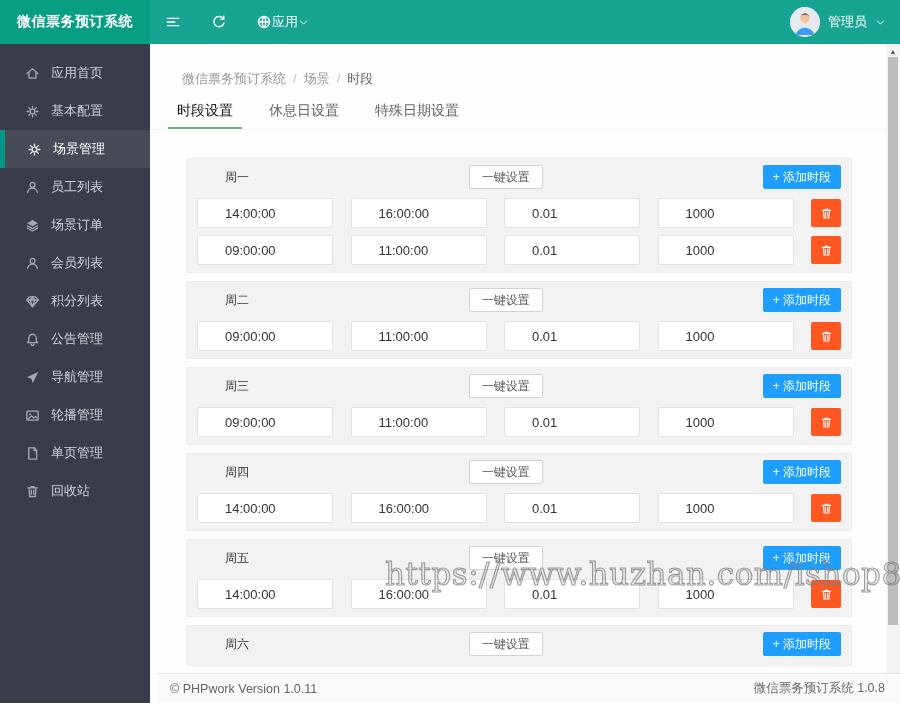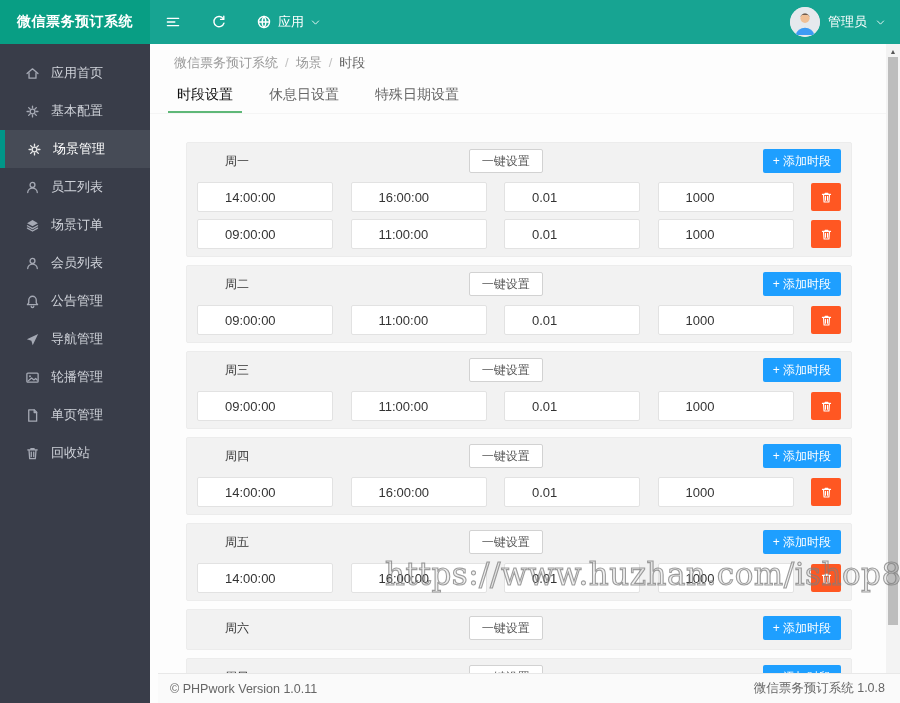--- a/index.html
+++ b/index.html
@@ -6,40 +6,40 @@
   html,body { width:900px; height:703px; overflow:hidden; }
   body { font-family:"Liberation Sans","DejaVu Sans",sans-serif; background:#fff; position:relative; font-size:13px; color:#333; }
 
   
   .topbar { height:44px; display:flex; align-items:stretch; background:var(--c-header,#17a492); color:#fff; }
   .logo { width:150px; background:var(--c-logo,#089e84); display:flex; align-items:center; justify-content:center;
           font-size:14px; font-weight:bold; letter-spacing:.5px; flex:none; }
   .top-left { display:flex; align-items:center; }
   .top-icon-btn { width:46px; height:44px; display:flex; align-items:center; justify-content:center; cursor:pointer; }
   .top-icon-btn svg, .top-item svg { width:16px; height:16px; display:block; }
-  .top-item { display:flex; align-items:center; gap:6px; padding:0 14px; height:44px; cursor:pointer; font-size:13px; }
+  .top-item { display:flex; align-items:center; padding:0 14px; height:44px; cursor:pointer; font-size:13px; }
   .chev svg { width:11px; height:11px; opacity:.9; }
   .top-spacer { flex:1; }
   .avatar { width:30px; height:30px; border-radius:50%; overflow:hidden; flex:none; background:#e6e9ed; }
   .avatar svg { width:30px; height:30px; display:block; }
   .user-item { gap:8px; }
 
   
   .layout { display:flex; height:659px; }
   .sidebar { width:150px; flex:none; background:var(--c-sidebar,#393d49); padding-top:10px; }
   .side-item { height:38px; display:flex; align-items:center; padding-left:25px; color:#cfd2d9; cursor:pointer; }
   .side-item .side-icon { width:15px; height:15px; margin-right:11px; color:#a5a9b4; flex:none; }
   .side-icon svg { width:15px; height:15px; display:block; }
   .side-label { font-size:13px; }
   .side-item.active { background:#464b56; border-left:5px solid var(--c-accent,#009688); padding-left:22px; color:#fff; }
   .side-item.active .side-icon { color:#e8e8e8; }
 
   
   .main { flex:1; position:relative; background:#fdfdfd; overflow:hidden; }
-  .breadcrumb { padding:10px 16px 0 24px; font-size:13px; color:#9a9a9a; }
+  .breadcrumb { padding:10px 16px 0 32px; font-size:13px; color:#9a9a9a;margin-top:16px; }
   .breadcrumb .crumb { color:#9a9a9a; }
   .breadcrumb .crumb:last-child { color:#666; }
   .breadcrumb .sep { margin:0 7px; color:#c2c2c2; }
   .tabs { display:flex; padding:0 18px; margin-top:5px; border-bottom:1px solid #f5f5f5; }
   .tab { height:36px; line-height:34px; padding:0 9px; margin-right:18px; font-size:14px; color:#666; cursor:pointer;
          border-bottom:2px solid transparent; }
   .tab.active { color:#111; border-bottom-color:var(--c-green,#5fb878); }
 
   .content { padding:28px 0 0 36px; }
   .day-card { width:666px; background:#f2f2f2; border:1px solid #ececec; border-radius:2px;
@@ -185,20 +185,29 @@
   <div class="side-item">
     <span class="side-icon">
             <svg viewBox="0 0 16 16">
               <circle fill="none" stroke="currentColor" stroke-width="1.4" stroke-linecap="round" stroke-linejoin="round" cx="8" cy="5.2" r="2.6"></circle>
               <path fill="none" stroke="currentColor" stroke-width="1.4" stroke-linecap="round" stroke-linejoin="round" d="M2.9 13.4 a5.1 4.8 0 0 1 10.2 0"></path>
             </svg>
           </span>
     <span class="side-label">会员列表</span>
   </div>
 
+  <div class="side-item">
+    <span class="side-icon">
+            <svg viewBox="0 0 16 16">
+              <path fill="none" stroke="currentColor" stroke-width="1.4" stroke-linecap="round" stroke-linejoin="round" d="M4.6 3 H11.4 L14 6.4 L8 13.6 L2 6.4 Z"></path>
+              <path fill="none" stroke="currentColor" stroke-width="1.4" stroke-linecap="round" stroke-linejoin="round" d="M2 6.4 H14 M8 13.6 L5.6 6.4 L8 3 M8 13.6 L10.4 6.4 L8 3"></path>
+            </svg>
+          </span>
+    <span class="side-label">积分列表</span>
+  </div>
 
   <div class="side-item">
     <span class="side-icon">
             <svg viewBox="0 0 16 16">
               <path fill="none" stroke="currentColor" stroke-width="1.4" stroke-linecap="round" stroke-linejoin="round" d="M8 2.4 a4 4 0 0 1 4 4 V9.4 L13.4 11.4 H2.6 L4 9.4 V6.4 a4 4 0 0 1 4-4 Z"></path>
               <path fill="none" stroke="currentColor" stroke-width="1.4" stroke-linecap="round" stroke-linejoin="round" d="M6.6 13 a1.4 1.4 0 0 0 2.8 0"></path>
             </svg>
           </span>
     <span class="side-label">公告管理</span>
   </div>

